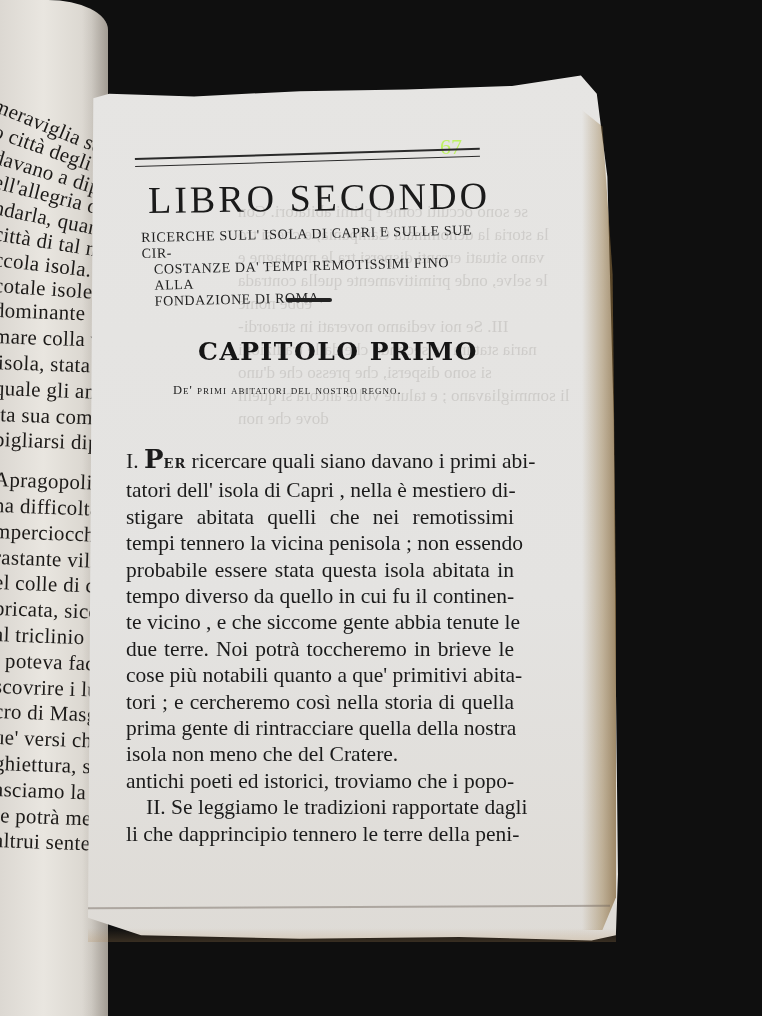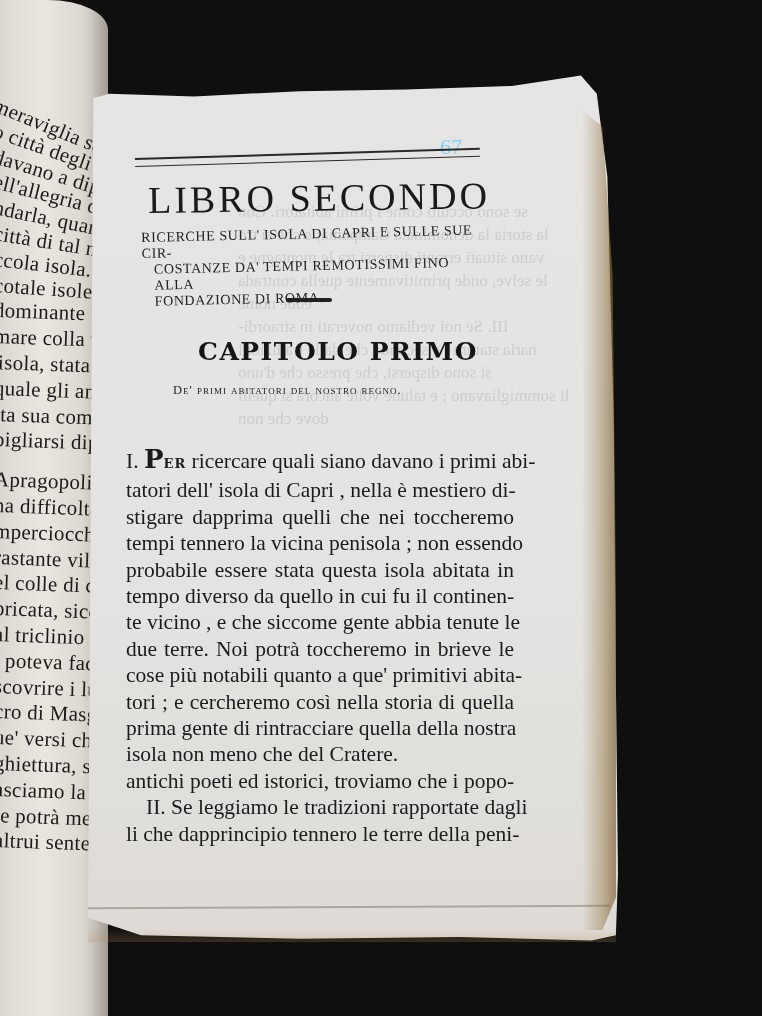--- a/index.html
+++ b/index.html
@@ -40,21 +40,21 @@
   .bottom-stain {
     position:absolute; left:88px; top:928px; width:528px; height:14px;
     background:linear-gradient(180deg,rgba(0,0,0,0),rgba(180,140,90,0.25));
   }
   .ghost {
     position:absolute; color:rgba(70,65,60,0.14); font-size:17px; white-space:nowrap;
     transform:scaleX(-1);
   }
   .content { position:absolute; left:0; top:0; width:762px; height:1016px; }
   .page-number {
-    position:absolute; left:440px; top:134px; font-size:22px; color:#7dd3fc;
+    position:absolute; left:440px; top:134px; font-size:22px; color:#bef264;
   }
   .rule {
     position:absolute; left:135px; top:158px; width:345px; height:6px;
     border-top:2px solid #2a2a2a; border-bottom:1.5px solid #2a2a2a;
     transform:rotate(-1.7deg); transform-origin:left center;
   }
   .book-title {
     position:absolute; left:148px; top:178px; font-size:38px; letter-spacing:3px;
     color:#1a1a1a; transform:rotate(-0.8deg); transform-origin:left center;
   }
@@ -152,21 +152,21 @@
     <span class="indent">costanze da' tempi remotissimi fino alla</span>
     <span class="indent">fondazione di Roma.</span>
   </div>
   <div class="ornament"></div>
   <div class="chapter-title">CAPITOLO PRIMO</div>
   <div class="chapter-subtitle">De' primi abitatori del nostro regno.</div>
 
   <div class="body-text">
     <span class="line"><span>I. </span><span class="dropcap">P</span><span class="dropcap-rest">ER</span><span> ricercare quali siano davano i primi abi-</span></span>
     <span class="line">tatori dell' isola di Capri , nella è mestiero di-</span>
-    <span class="line">stigare dapprima quelli che nei toccheremo</span>
+    <span class="line">stigare abitata quelli che nei remotissimi</span>
     <span class="line">tempi tennero la vicina penisola ; non essendo</span>
     <span class="line">probabile essere stata questa isola abitata in</span>
     <span class="line">tempo diverso da quello in cui fu il continen-</span>
     <span class="line">te vicino , e che siccome gente abbia tenute le</span>
     <span class="line">due terre. Noi potrà toccheremo in brieve le</span>
     <span class="line">cose più notabili quanto a que' primitivi abita-</span>
     <span class="line">tori ; e cercheremo così nella storia di quella</span>
     <span class="line">prima gente di rintracciare quella della nostra</span>
     <span class="line last">isola non meno che del Cratere.</span>
     <span class="line">antichi poeti ed istorici, troviamo che i popo-</span>

